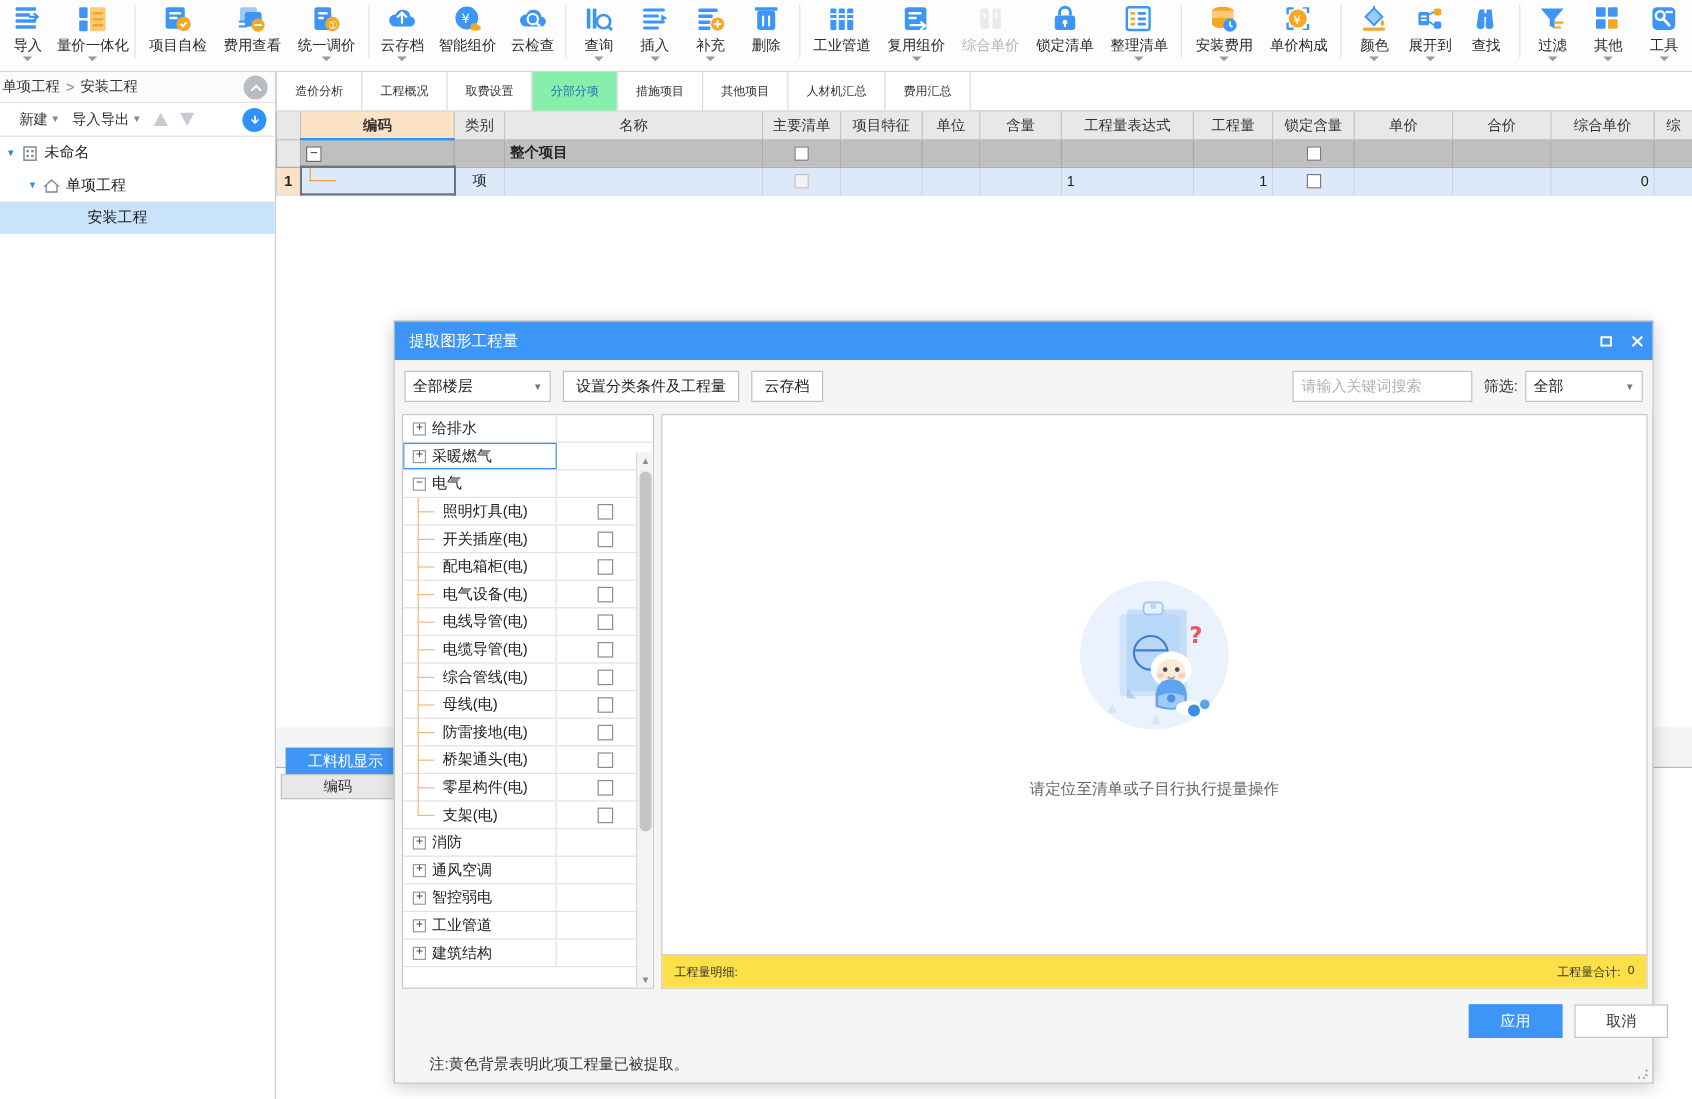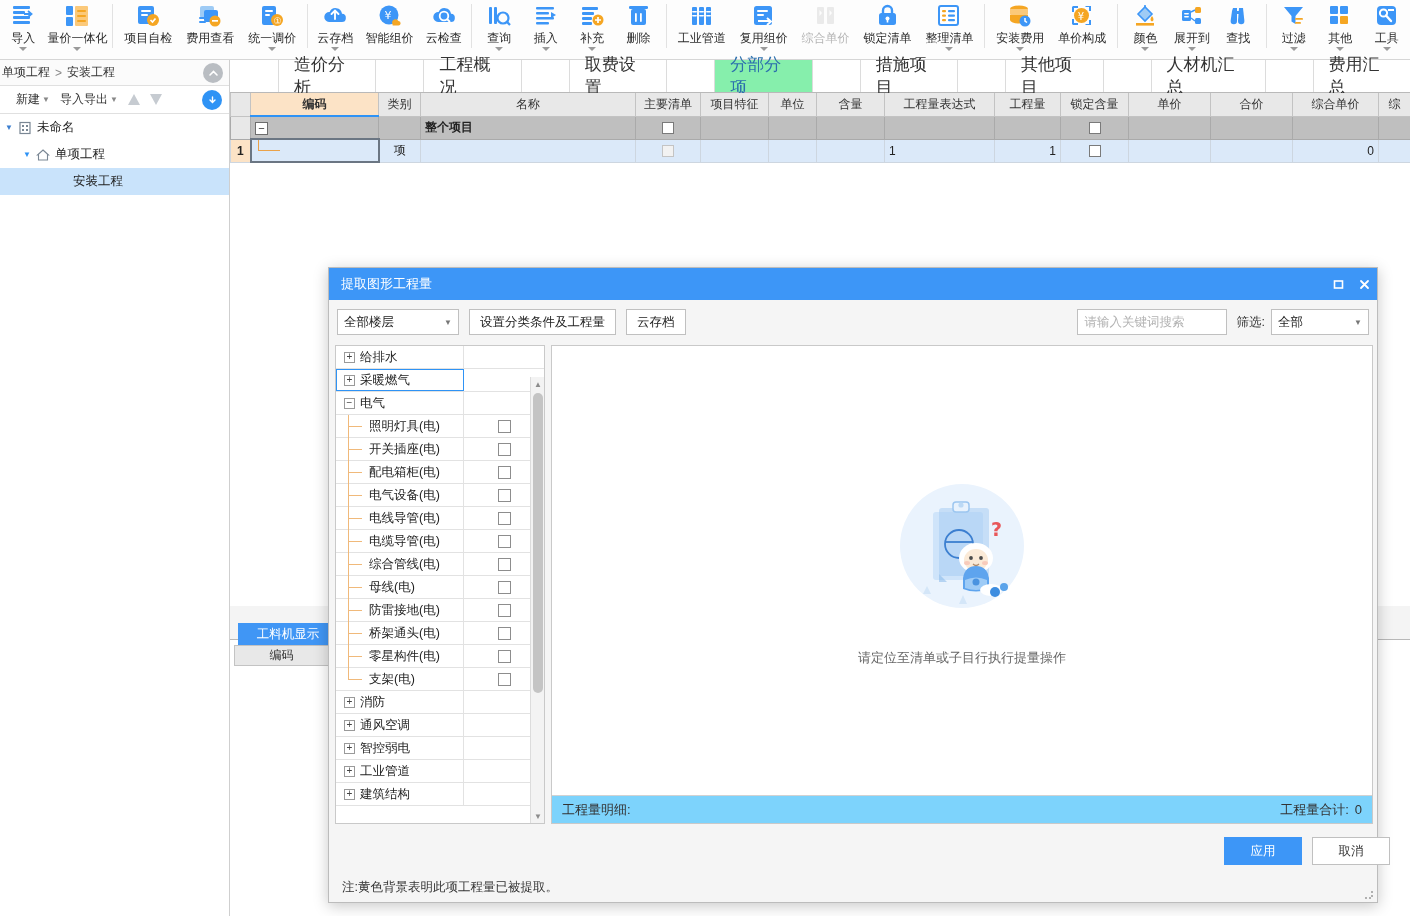--- a/index.html
+++ b/index.html
@@ -97,23 +97,23 @@
 
   
   .maintabs {
     position: absolute; left: 230px; top: 60px; width: 1180px; height: 33px;
     background: #fff; display: flex; align-items: flex-end;
     border-bottom: 1px solid #b9b9b9;
   }
   .mt {
     height: 32px; padding: 0 15px;
     display: flex; align-items: center; justify-content: center;
-    font-size: 17px; color: #333;
+    font-size: 10px; color: #333;
     border-left: 1px solid #dcdcdc; border-right: 1px solid #dcdcdc;
-    margin-right: -1px; background: #fff; margin-left: 48px;
+    margin-right: -1px; background: #fff;
   }
   .mt.active { background: #86efac; color: #2b6fad; }
 
   .gridwrap { position: absolute; left: 230px; top: 93px; width: 1180px; height: 75px; }
   table.grid { border-collapse: collapse; table-layout: fixed; width: 1180px; }
   table.grid th {
     height: 23px; background: #e8e8e8;
     border: 1px solid #c3c3c3; border-top: none;
     font-size: 12px; font-weight: normal; color: #333;
   }
@@ -279,40 +279,40 @@
   .right-panel {
     flex: 1; margin-left: 6px; height: 479px;
     background: #fff; border: 1px solid #c9c9c9;
     display: flex; flex-direction: column;
   }
   .empty-area { flex: 1; display: flex; flex-direction: column; align-items: center; justify-content: center; }
   .empty-txt { font-size: 13px; color: #666; margin-top: 22px; }
   .detail-bar {
     height: 28px; border-top: 1px solid #d2d2d2;
     display: flex; align-items: center; padding: 0 10px;
-    font-size: 13px; color: #333; background: #7dd3fc;
+    font-size: 10px; color: #333; background: #fde047;
   }
   .detail-bar .sp { flex: 1; }
   .dlg-footer {
     position: absolute; left: 23px; top: 563px; width: 1038px; height: 40px;
     display: flex; align-items: center; justify-content: flex-end; text-align: right;
   }
   .btn-primary {
     width: 78px; height: 28px; background: #3d96f7; color: #fff;
     border: 1px solid #3d96f7;
     display:flex; align-items:center; justify-content:center; font-size: 12.5px;
   }
   .btn-default {
     width: 78px; height: 28px; background: #fff; color: #333;
     border: 1px solid #c0c0c0; margin-left: 10px;
     display:flex; align-items:center; justify-content:center; font-size: 12.5px;
   }
   .dlg-noterow {
     position: absolute; left: 1px; top: 604px; width: 1046px; height: 30px;
-    display: flex; align-items: center; padding-left: 12px;
+    display: flex; align-items: center; padding-left: 28px;
     font-size: 12.5px; color: #333; background: #f5f5f5;
   }
   .grip {
     position: absolute; right: 3px; bottom: 2px; width: 9px; height: 9px;
     background:
       radial-gradient(circle 1px at 1px 7px, #b0b0b0 99%, transparent 0),
       radial-gradient(circle 1px at 5px 7px, #b0b0b0 99%, transparent 0),
       radial-gradient(circle 1px at 7px 5px, #b0b0b0 99%, transparent 0),
       radial-gradient(circle 1px at 7px 1px, #b0b0b0 99%, transparent 0);
   }

